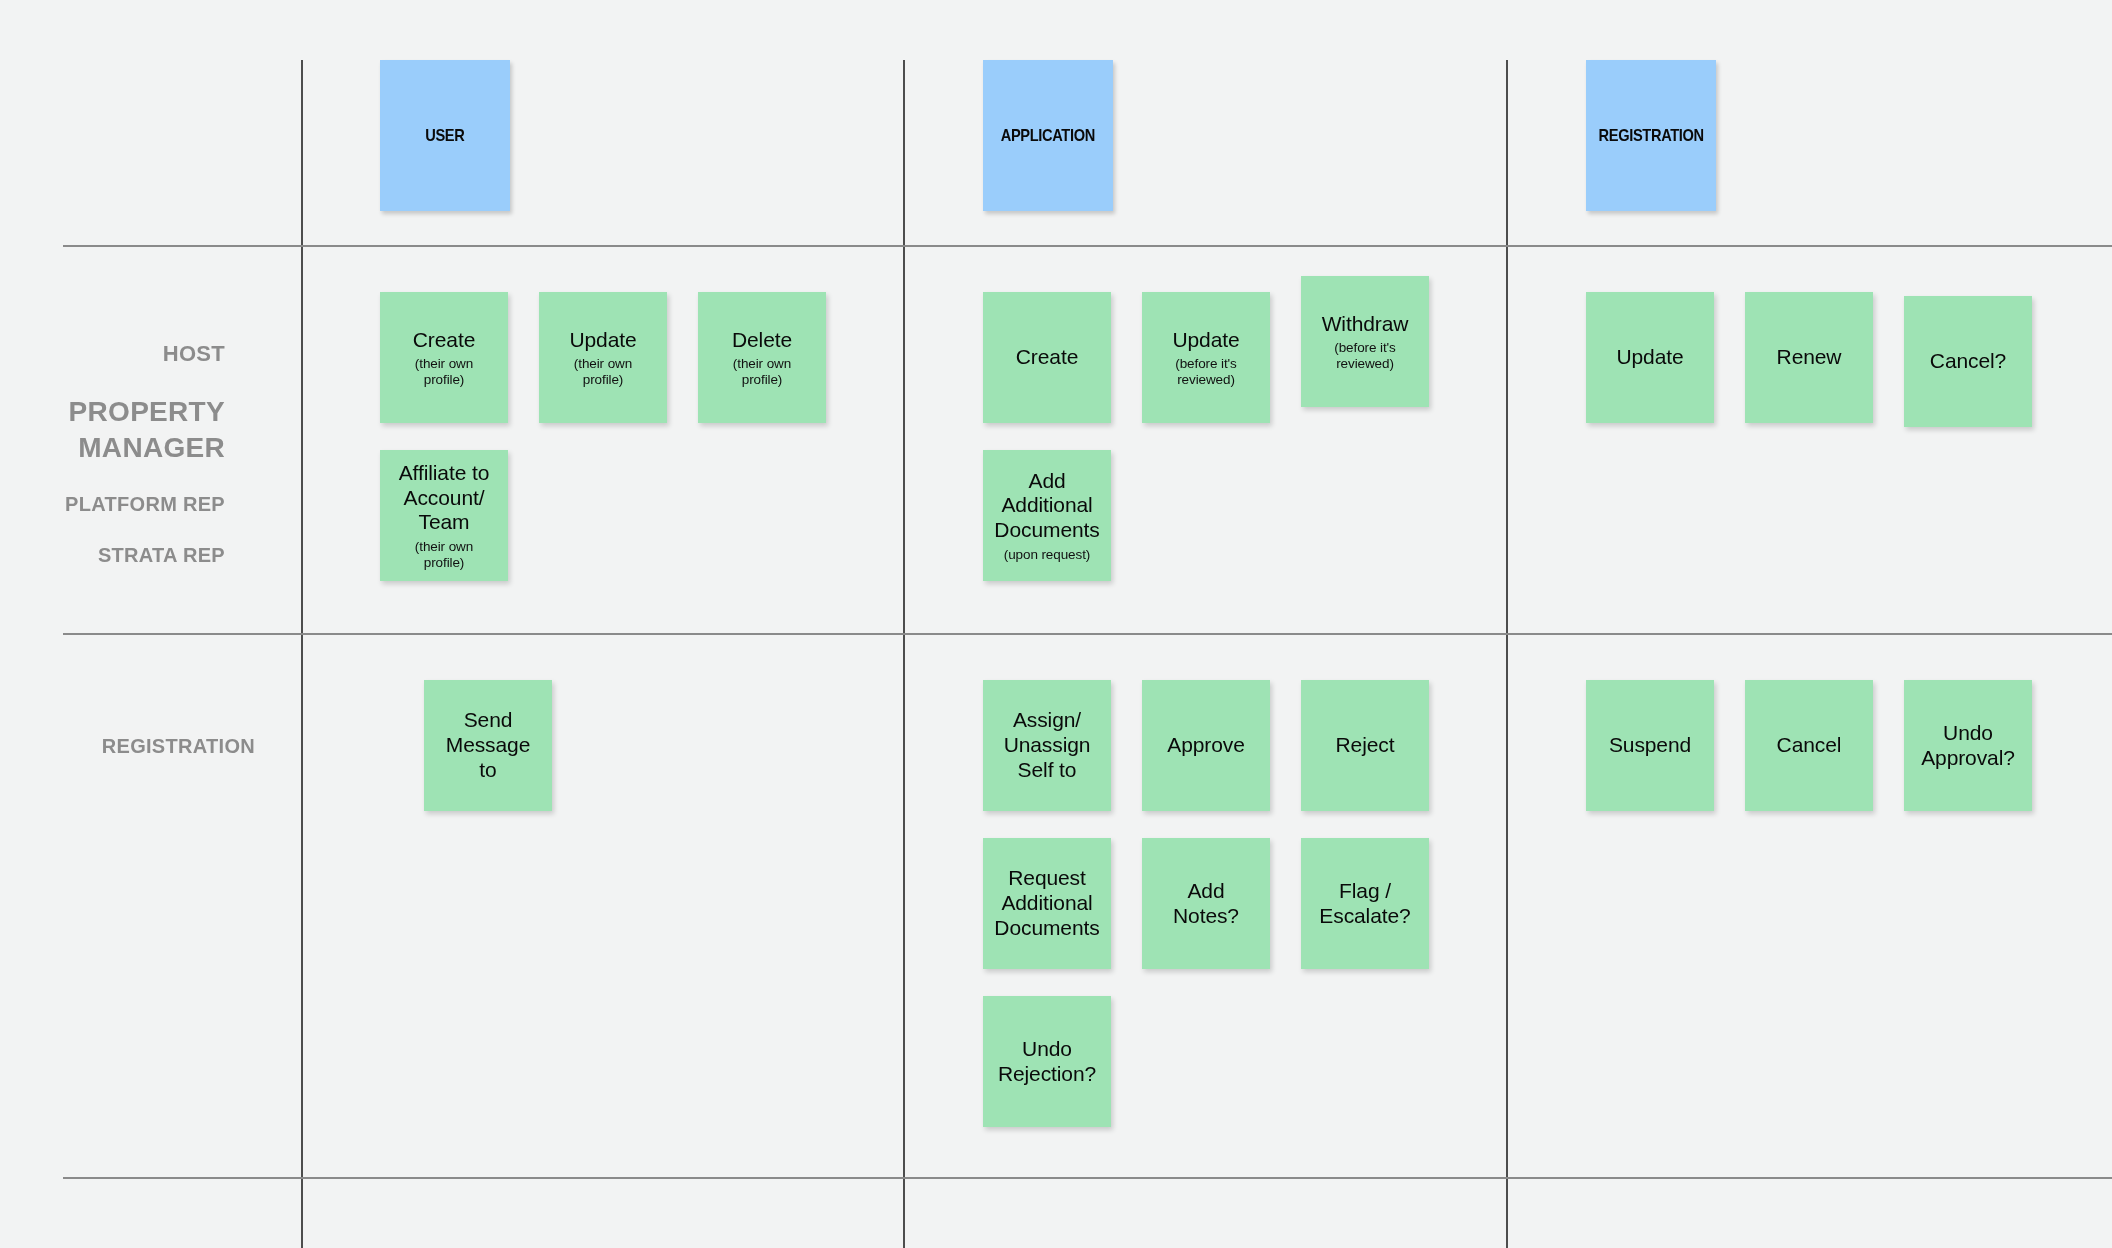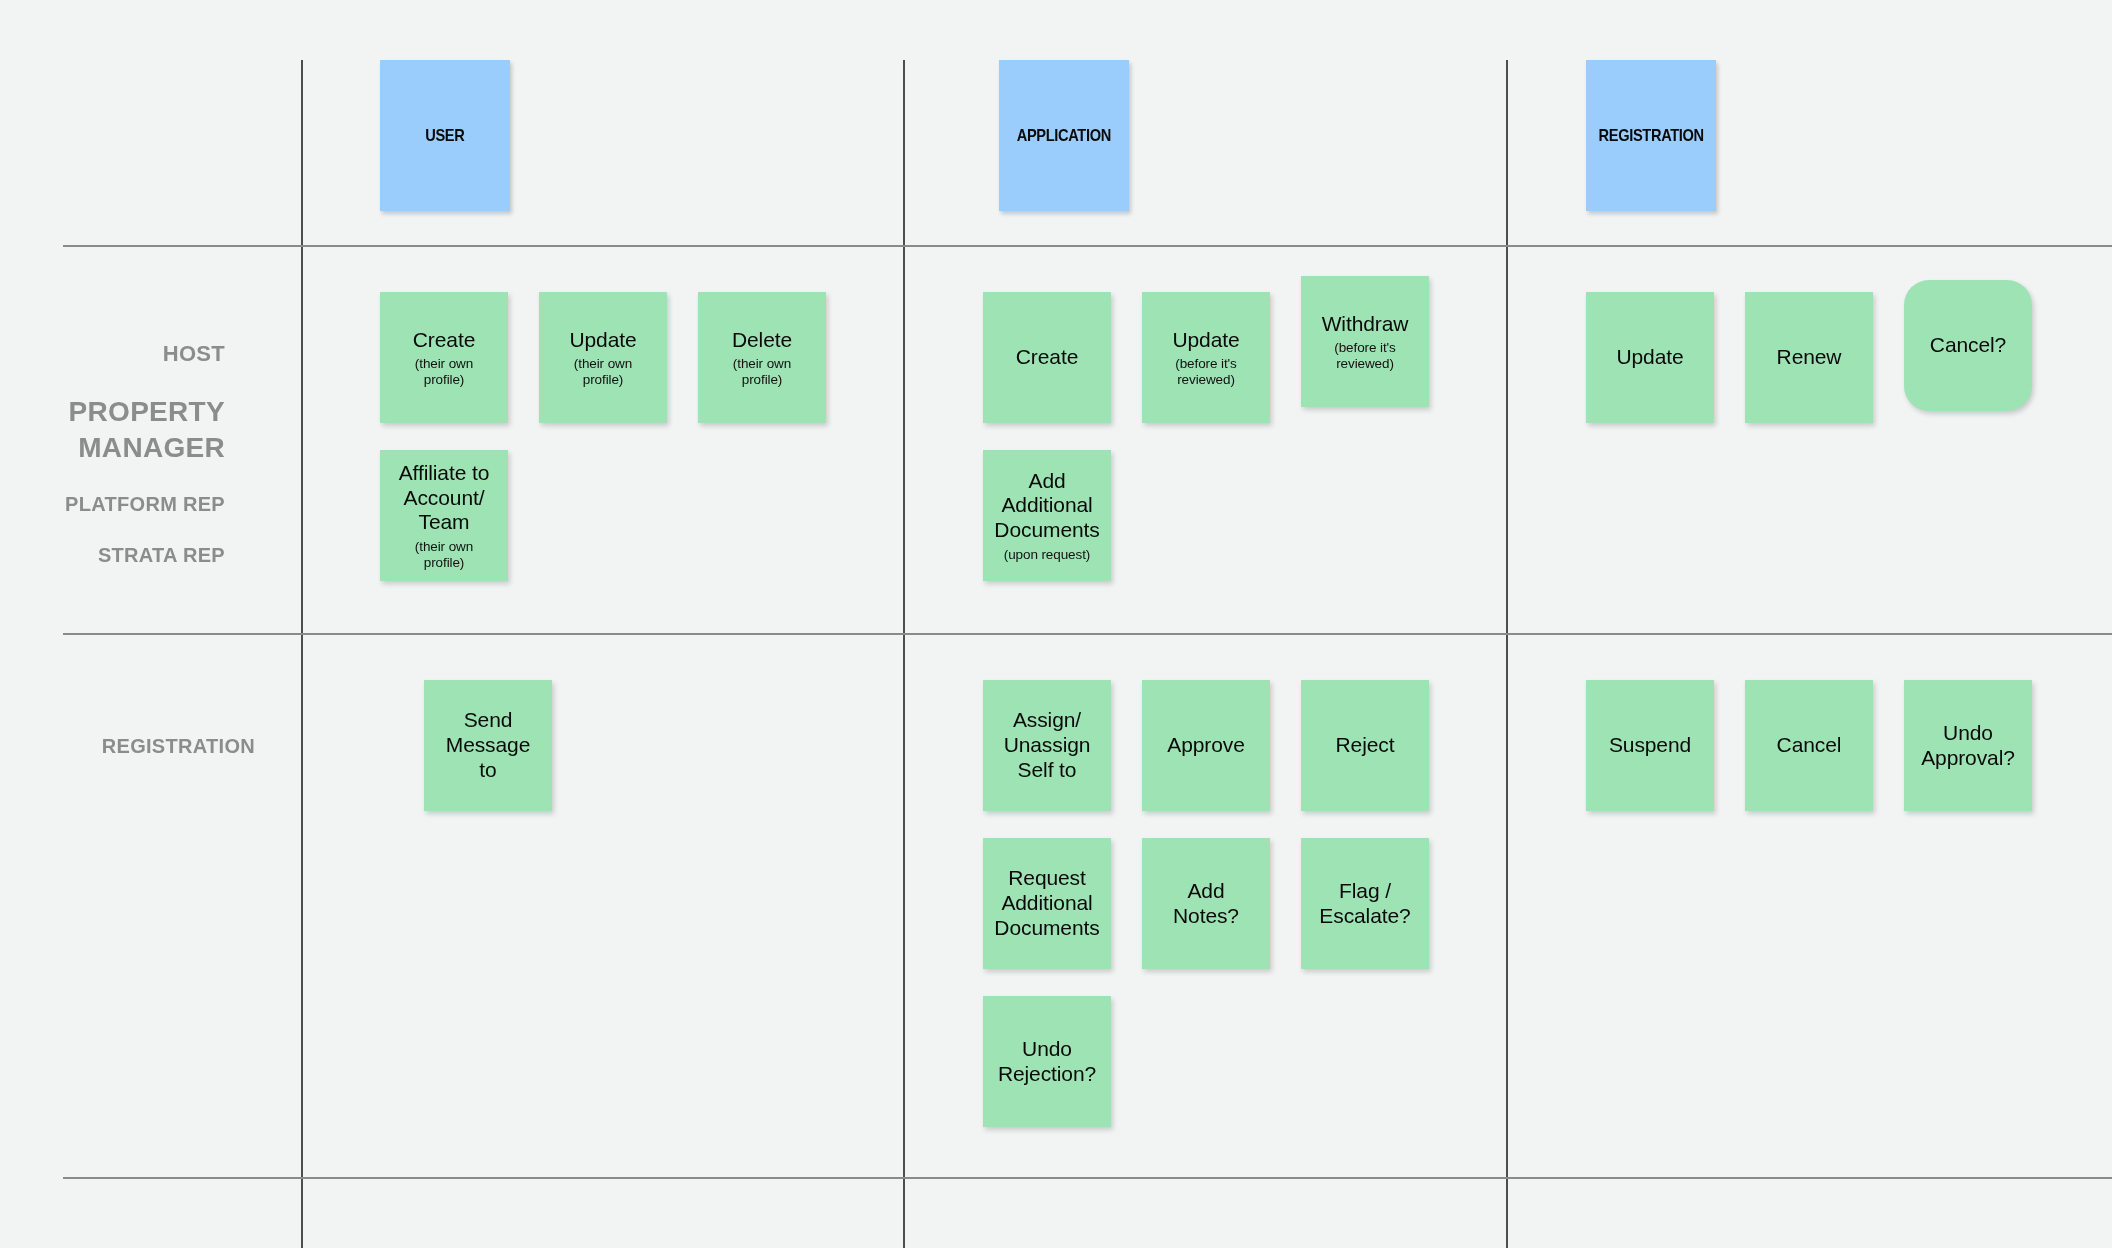--- a/index.html
+++ b/index.html
@@ -113,21 +113,21 @@
   <div class="vline" style="left:903px;"></div>
   <div class="vline" style="left:1506px;"></div>
 
   <div class="hline" style="top:245px;"></div>
   <div class="hline" style="top:633px;"></div>
   <div class="hline" style="top:1177px;"></div>
 
   <div class="col-head" style="left:380px; top:60px;">
     <span class="col-head-label">USER</span>
   </div>
-  <div class="col-head" style="left:983px; top:60px;margin-left:16px;">
+  <div class="col-head" style="left:983px; top:60px;">
     <span class="col-head-label">APPLICATION</span>
   </div>
   <div class="col-head" style="left:1586px; top:60px;">
     <span class="col-head-label">REGISTRATION</span>
   </div>
 
   <div class="row-labels" style="left:0px; top:340px; width:225px;">
     <div class="row-label rl-big">HOST</div>
     <div class="row-label rl-med" style="white-space:pre-line;">PROPERTY
 MANAGER</div>
@@ -170,21 +170,21 @@
       <div class="card" style="left: 983px; top: 450px;">
         <div class="card-title">Add Additional Documents</div>
         <div class="card-sub">(upon request)</div>
       </div>
       <div class="card" style="left: 1586px; top: 292px;">
         <div class="card-title">Update</div>
       </div>
       <div class="card" style="left: 1745px; top: 292px;">
         <div class="card-title">Renew</div>
       </div>
-      <div class="card" style="left: 1904px; top: 280px; border-radius: 25px;">
+      <div class="card" style="left: 1904px; top: 296px;">
         <div class="card-title">Cancel?</div>
       </div>
       <div class="card" style="left: 380px; top: 680px; margin-left: 44px;">
         <div class="card-title">Send Message to</div>
       </div>
       <div class="card" style="left: 983px; top: 680px;">
         <div class="card-title">Assign/ Unassign Self to</div>
       </div>
       <div class="card" style="left: 1142px; top: 680px;">
         <div class="card-title">Approve</div>

